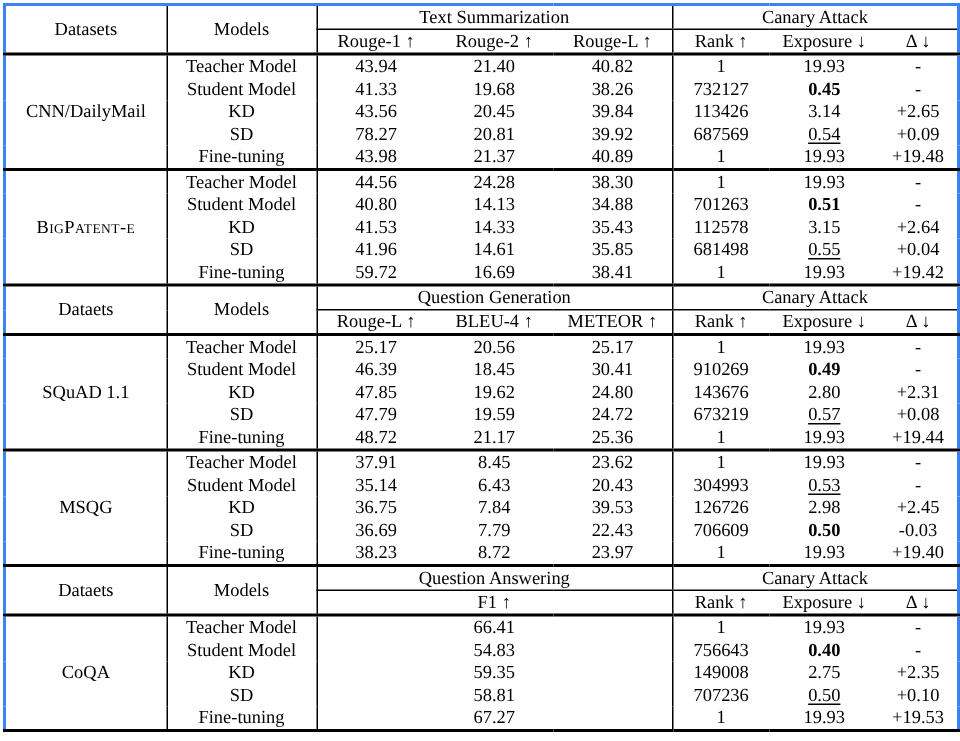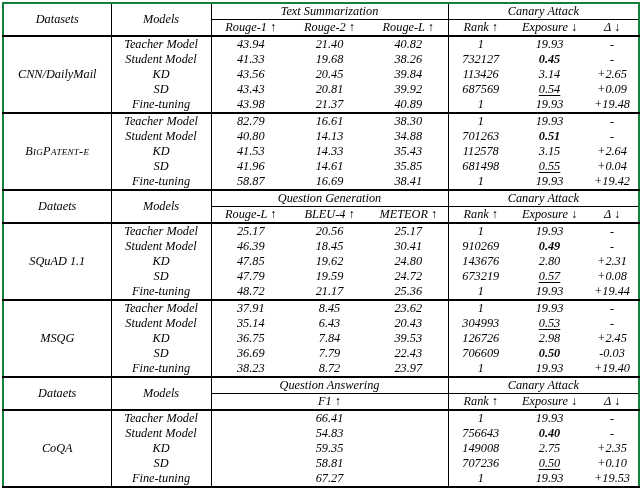--- a/index.html
+++ b/index.html
@@ -8,22 +8,21 @@
     overflow: hidden;
     background: #ffffff;
     color: #000000;
     font-family: "Liberation Serif", "DejaVu Serif", serif;
   }
   #paper-table {
     border-collapse: collapse;
     table-layout: fixed;
     width: 636px;
     margin: 2px 0 0 2px;
-    border: 2px solid #15803d;
-    font-style: italic;
+    border: 2px solid #3b82f6;
   }
   #paper-table td, #paper-table th {
     padding: 0;
     margin: 0;
     text-align: center;
     vertical-align: middle;
     font-weight: normal;
     font-size: 12.3px;
     line-height: 15px;
     height: 15px;
@@ -96,41 +95,41 @@
         <td class="vl">KD</td>
         <td class="vl">43.56</td>
         <td>20.45</td>
         <td>39.84</td>
         <td class="vl">113426</td>
         <td><span>3.14</span></td>
         <td>+2.65</td>
       </tr>
       <tr>
         <td class="vl">SD</td>
-        <td class="vl">43.43</td>
+        <td class="vl">78.27</td>
         <td>20.81</td>
         <td>39.92</td>
         <td class="vl">687569</td>
         <td><span class="u">0.54</span></td>
         <td>+0.09</td>
       </tr>
       <tr>
         <td class="vl thick-b">Fine-tuning</td>
         <td class="vl thick-b">43.98</td>
         <td class=" thick-b">21.37</td>
         <td class=" thick-b">40.89</td>
         <td class="vl thick-b">1</td>
         <td class="thick-b"><span>19.93</span></td>
         <td class="thick-b">+19.48</td>
       </tr>
       <tr>
         <td class="sc thick-b" rowspan="5">BigPatent-e</td>
         <td class="vl">Teacher Model</td>
-        <td class="vl">82.79</td>
-        <td>16.61</td>
+        <td class="vl">44.56</td>
+        <td>24.28</td>
         <td>38.30</td>
         <td class="vl">1</td>
         <td><span>19.93</span></td>
         <td>-</td>
       </tr>
       <tr>
         <td class="vl">Student Model</td>
         <td class="vl">40.80</td>
         <td>14.13</td>
         <td>34.88</td>
@@ -151,21 +150,21 @@
         <td class="vl">SD</td>
         <td class="vl">41.96</td>
         <td>14.61</td>
         <td>35.85</td>
         <td class="vl">681498</td>
         <td><span class="u">0.55</span></td>
         <td>+0.04</td>
       </tr>
       <tr>
         <td class="vl thick-b">Fine-tuning</td>
-        <td class="vl thick-b">58.87</td>
+        <td class="vl thick-b">59.72</td>
         <td class=" thick-b">16.69</td>
         <td class=" thick-b">38.41</td>
         <td class="vl thick-b">1</td>
         <td class="thick-b"><span>19.93</span></td>
         <td class="thick-b">+19.42</td>
       </tr>
       <tr>
         <th class="thick-b" rowspan="2">Dataets</th>
         <th class="vl thick-b" rowspan="2">Models</th>
         <th class="vl thin-b" colspan="3">Question Generation</th>

